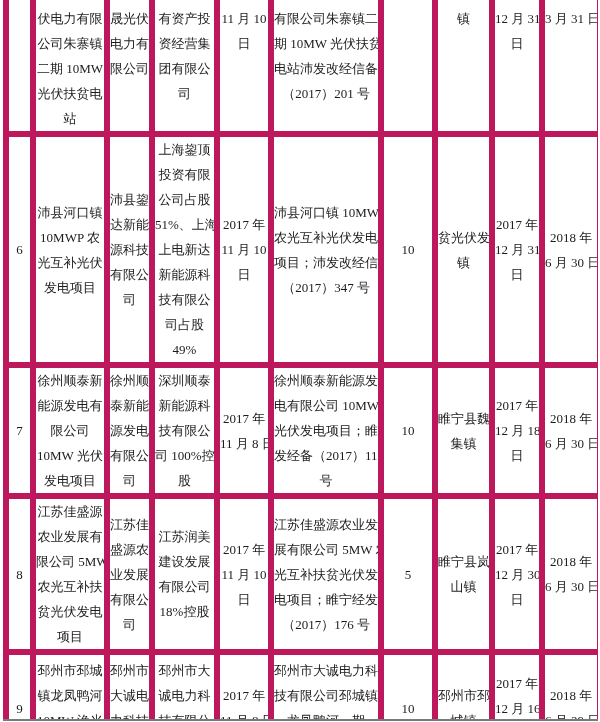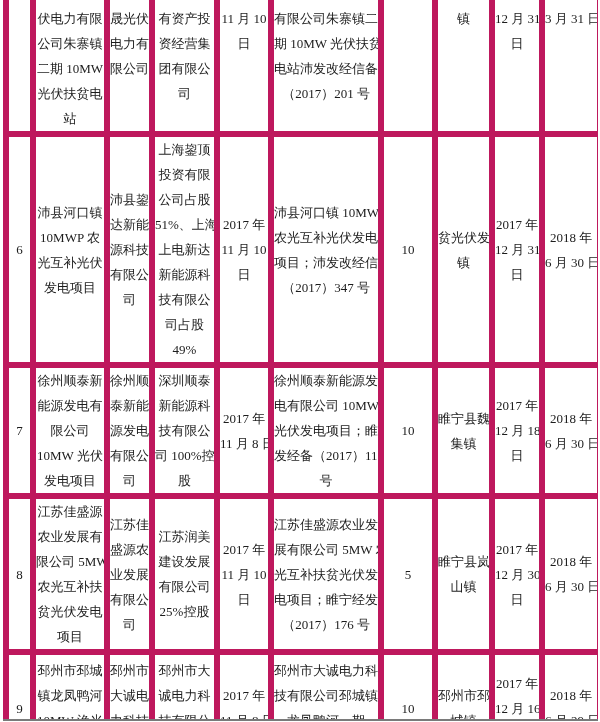--- a/index.html
+++ b/index.html
@@ -155,21 +155,21 @@
 贫光伏发电
 项目</td>
         <td>江苏佳
 盛源农
 业发展
 有限公
 司</td>
         <td>江苏润美
 建设发展
 有限公司
-25%控股</td>
+18%控股</td>
         <td>2017 年
 11 月 10
 日</td>
         <td>江苏佳盛源农业发
 展有限公司 5MW 农
 光互补扶贫光伏发
 电项目；睢宁经发备
 （2017）176 号</td>
         <td>5</td>
         <td>睢宁县岚

